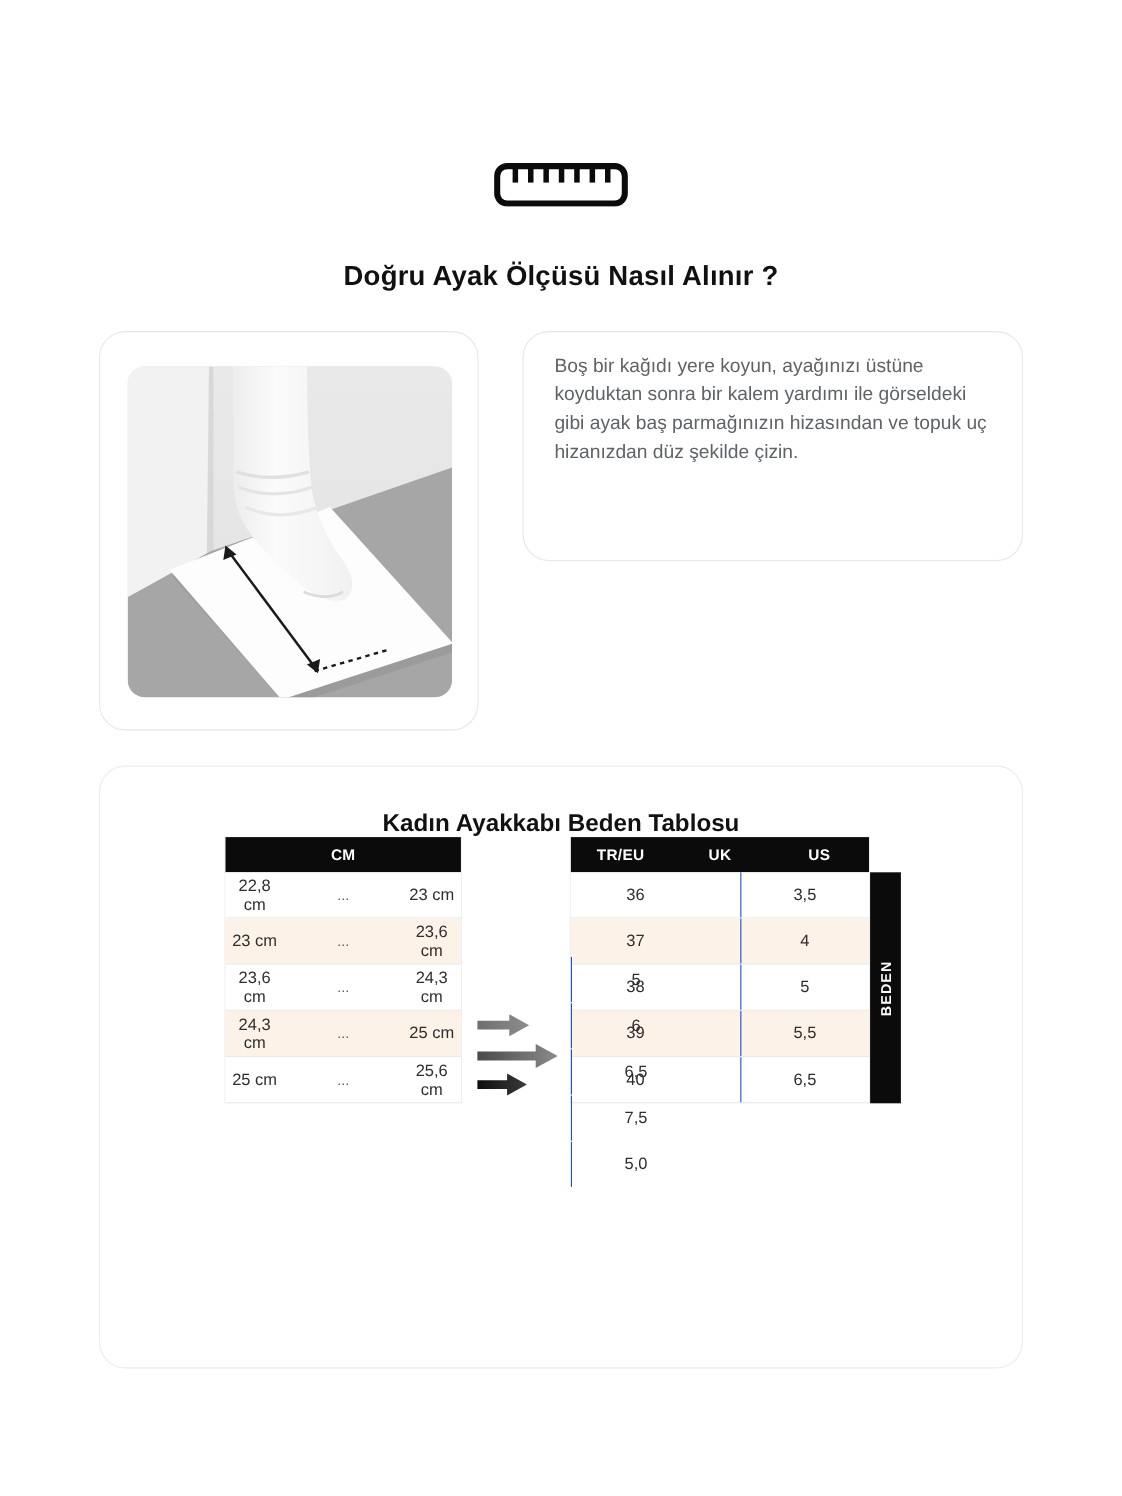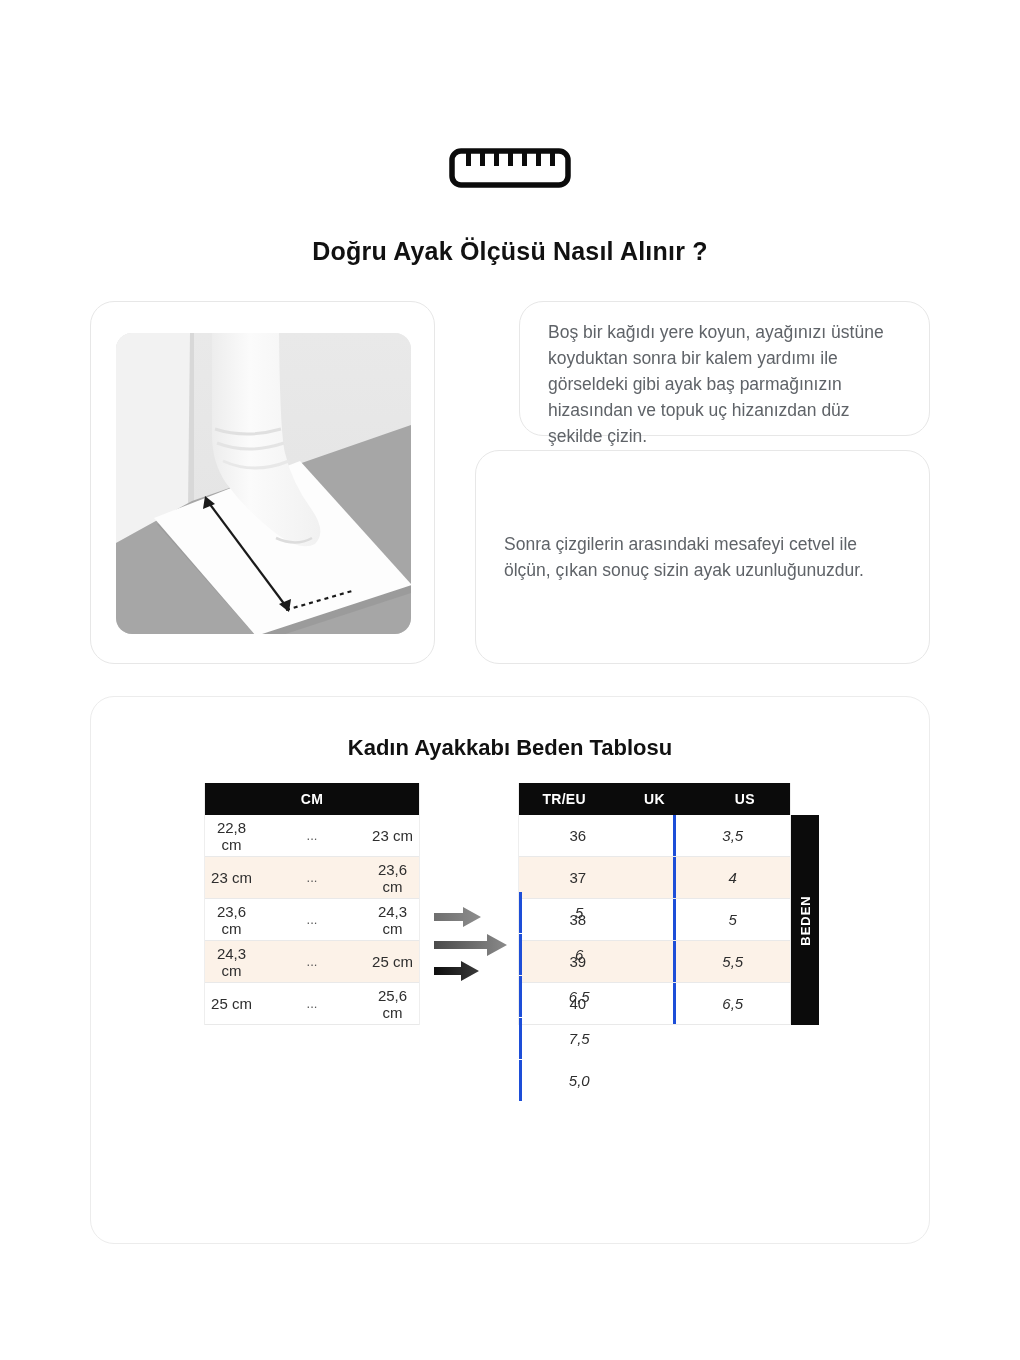--- a/index.html
+++ b/index.html
@@ -42,23 +42,22 @@
     flex: none;
   }
   .photo-frame {
     width: 295px; height: 301px;
     border-radius: 16px;
     overflow: hidden;
     background:#ececec;
   }
   .text-col { flex: 1; display:flex; flex-direction:column; gap: 14px; }
   .text-card-1 {
-    height: 135px;
+    height: 209px;
     padding: 17px 28px;
-    margin-left: 44px;
   }
   .text-card-2 {
     flex: 1;
     padding: 17px 28px;
     display: flex;
     align-items: center;
   }
   .body-text {
     font-size: 17.5px;
     line-height: 26px;
@@ -75,23 +74,22 @@
     position: relative;
   }
   .size-title {
     padding-top: 38px;
     text-align: center;
     font-size: 22px;
     font-weight: bold;
     color: #111;
   }
   .tables-row {
-    margin-top: 22px;
-    display: flex;
-    align-items: center;
+    display: flex;
+    align-items: flex-end;
     padding-left: 113px;
   }
   .sizetable { border-left: 1px solid #eee; border-right: 1px solid #eee; }
   .sizetable .thead {
     background: #0b0b0b;
     color: #fff;
     height: 32px;
     display: flex;
     align-items: center;
     font-size: 14px;
@@ -120,21 +118,21 @@
 
   .conv-table { width: 273px; flex: none; }
   .conv-table .thead { display: grid; grid-template-columns: 1fr 1fr 1fr; }
   .conv-table .thead span { text-align: center; }
   .conv-table .trow { display: grid; grid-template-columns: 1fr 1fr; }
   .conv-table .trow span {
     text-align: center;
     align-self: stretch;
     line-height: 41px;
   }
-  .conv-table .trow span + span { border-left: 3px solid #1d4ed8; font-style: italic; }
+  .conv-table .trow span + span { border-left: 1px solid #1d4ed8; }
 
   .beden-bar {
     flex:none;
     margin-top: 32px;
     width: 28px; height: 210px;
     background: #0b0b0b;
     display:flex; align-items:center; justify-content:center;
   }
   .beden-bar span {
     transform: rotate(-90deg);
@@ -208,23 +206,20 @@
 
           <line x1="170" y1="277" x2="236" y2="258" stroke="#1a1a1a" stroke-width="2.2" stroke-dasharray="4,4"></line>
         </svg>
       </div>
     </div>
 
     <div class="text-col">
       <div class="card text-card-1">
         <p class="body-text">Boş bir kağıdı yere koyun, ayağınızı üstüne koyduktan sonra bir kalem yardımı ile görseldeki gibi ayak baş parmağınızın hizasından ve topuk uç hizanızdan düz şekilde çizin.</p>
       </div>
-      <div class="card text-card-2">
-        <p class="body-text">Sonra çizgilerin arasındaki mesafeyi cetvel ile ölçün, çıkan sonuç sizin ayak uzunluğunuzdur.</p>
-      </div>
     </div>
   </div>
 
   <div class="size-card">
     <h2 class="size-title">Kadın Ayakkabı Beden Tablosu</h2>
 
     <div class="tables-row">
 
       <div class="sizetable cm-table">
         <div class="thead">

